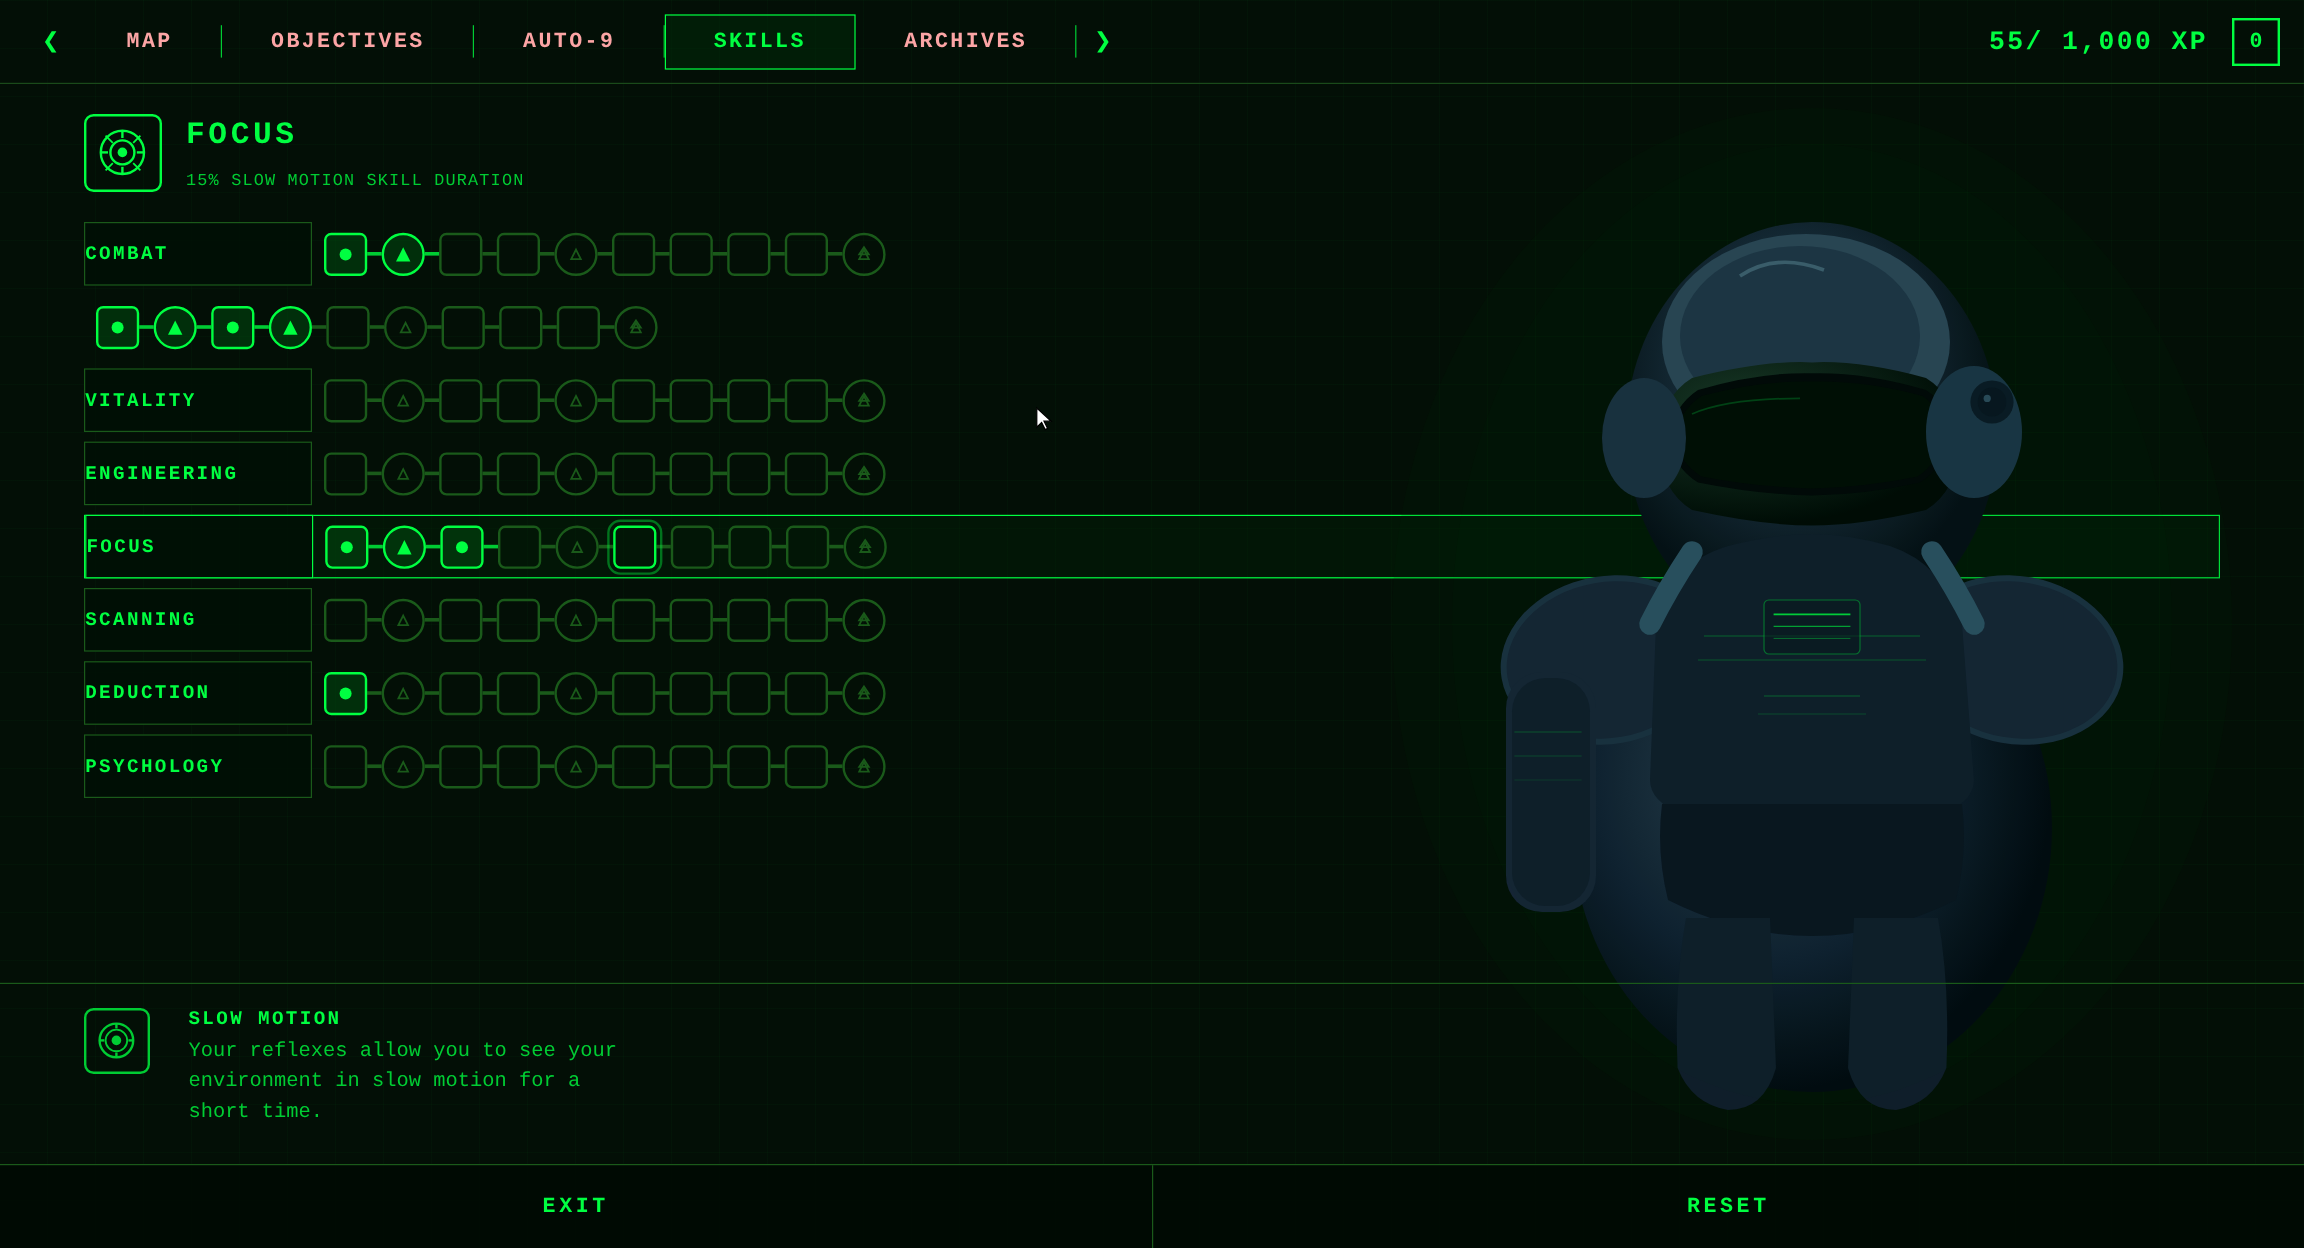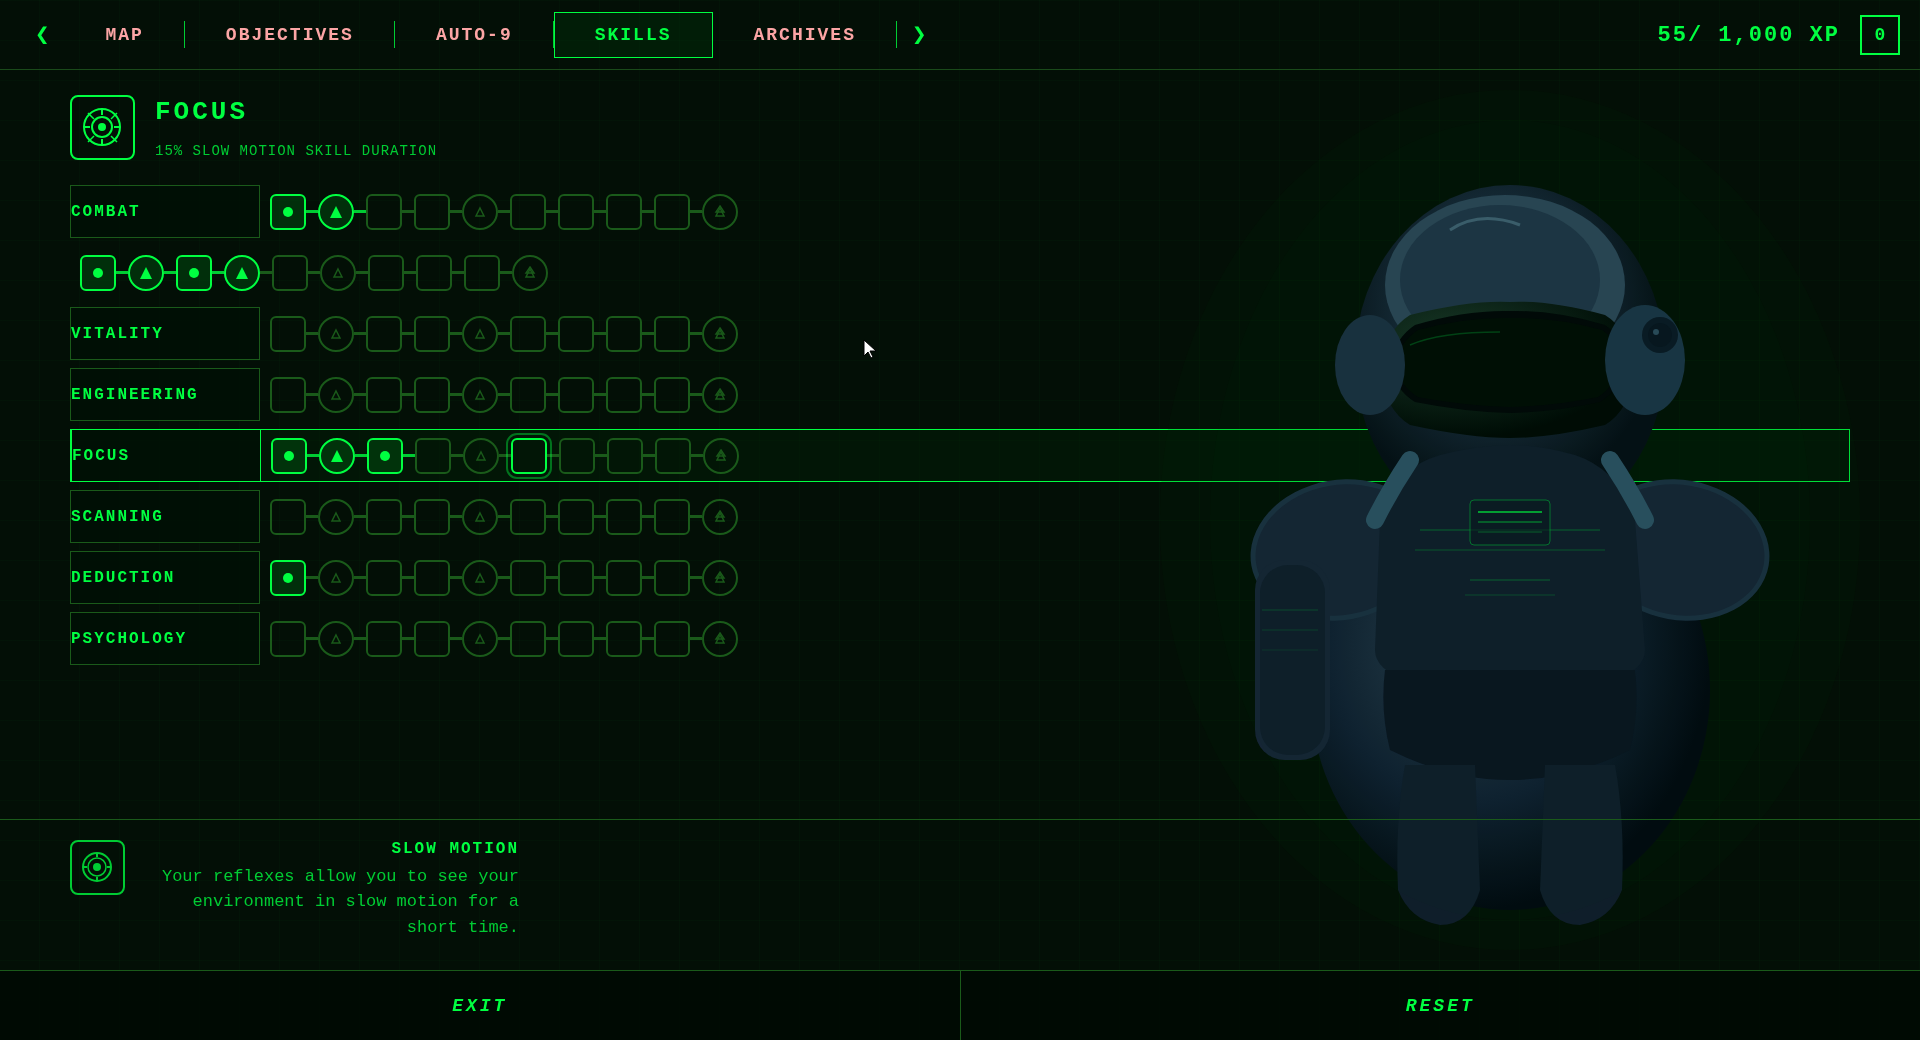--- a/index.html
+++ b/index.html
@@ -199,23 +199,22 @@
       display: flex;
       align-items: flex-start;
       gap: 40px;
       padding: 20px 70px;
       border-top: 1px solid #1a5a1a;
     }
 
     .info-block {
       display: flex;
       align-items: flex-start;
-      gap: 14px;
+      gap: 32px;
       flex: 1;
-      text-align: right;
     }
 
     .info-icon {
       width: 55px;
       height: 55px;
       border: 2px solid #00cc33;
       border-radius: 8px;
       display: flex;
       align-items: center;
       justify-content: center;
@@ -256,21 +255,20 @@
       height: 100%;
       display: flex;
       align-items: center;
       justify-content: center;
       font-size: 18px;
       font-weight: bold;
       letter-spacing: 3px;
       color: #00ff41;
       cursor: pointer;
       border-right: 1px solid #1a5a1a;
-      font-style: italic;
     }
 
     .bottom-btn:last-child {
       border-right: none;
     }
 
     
     .character-area {
       position: absolute;
       right: 0;

